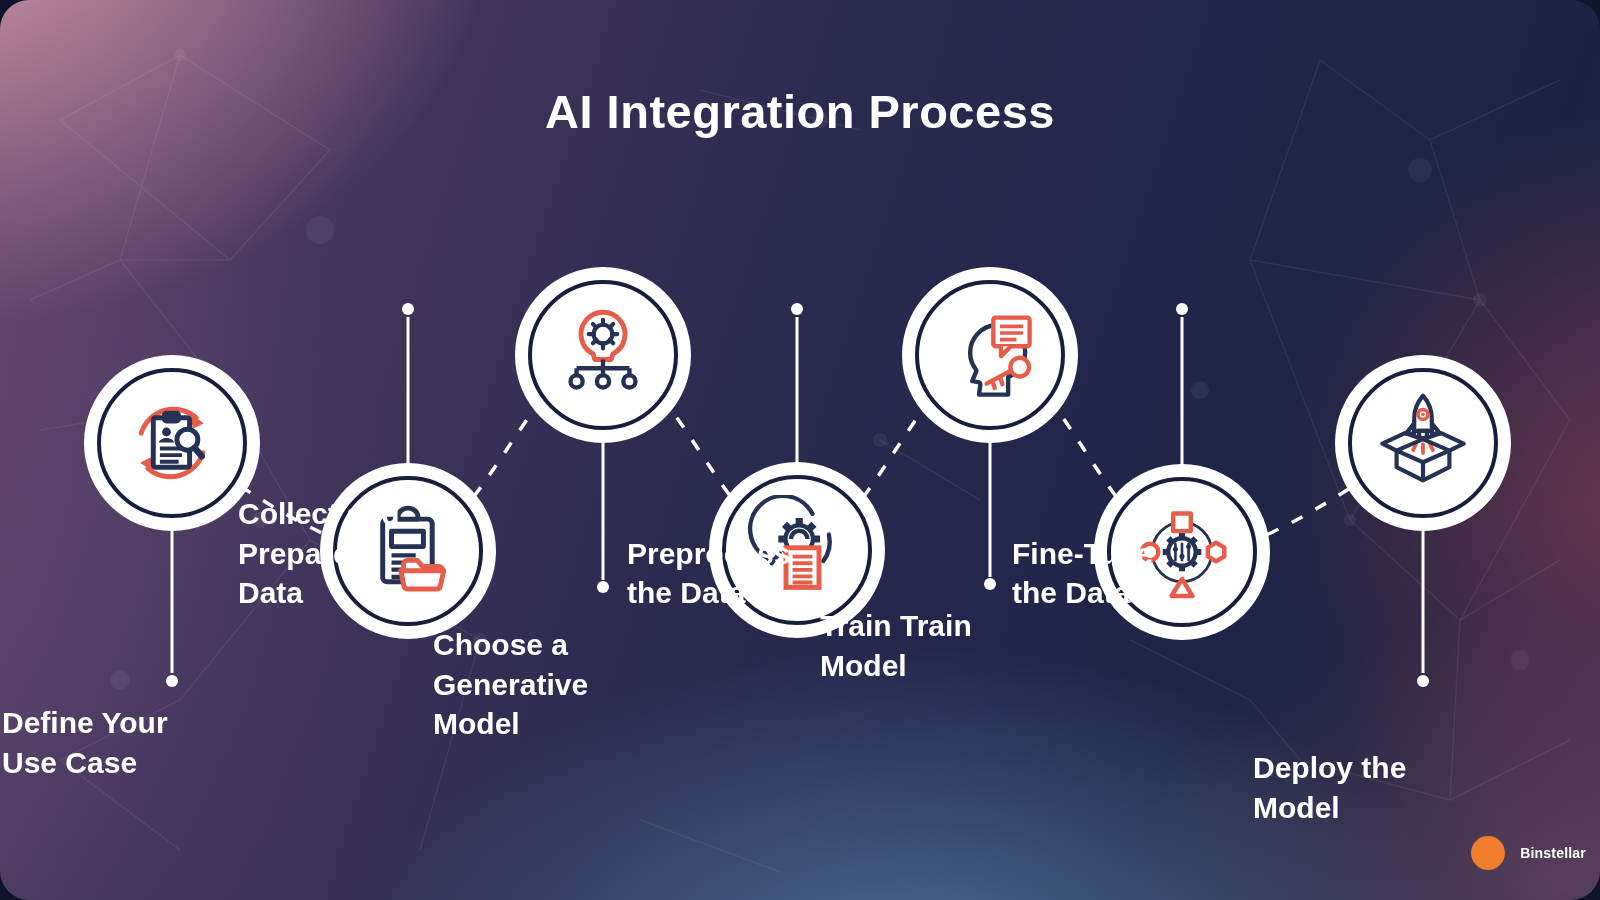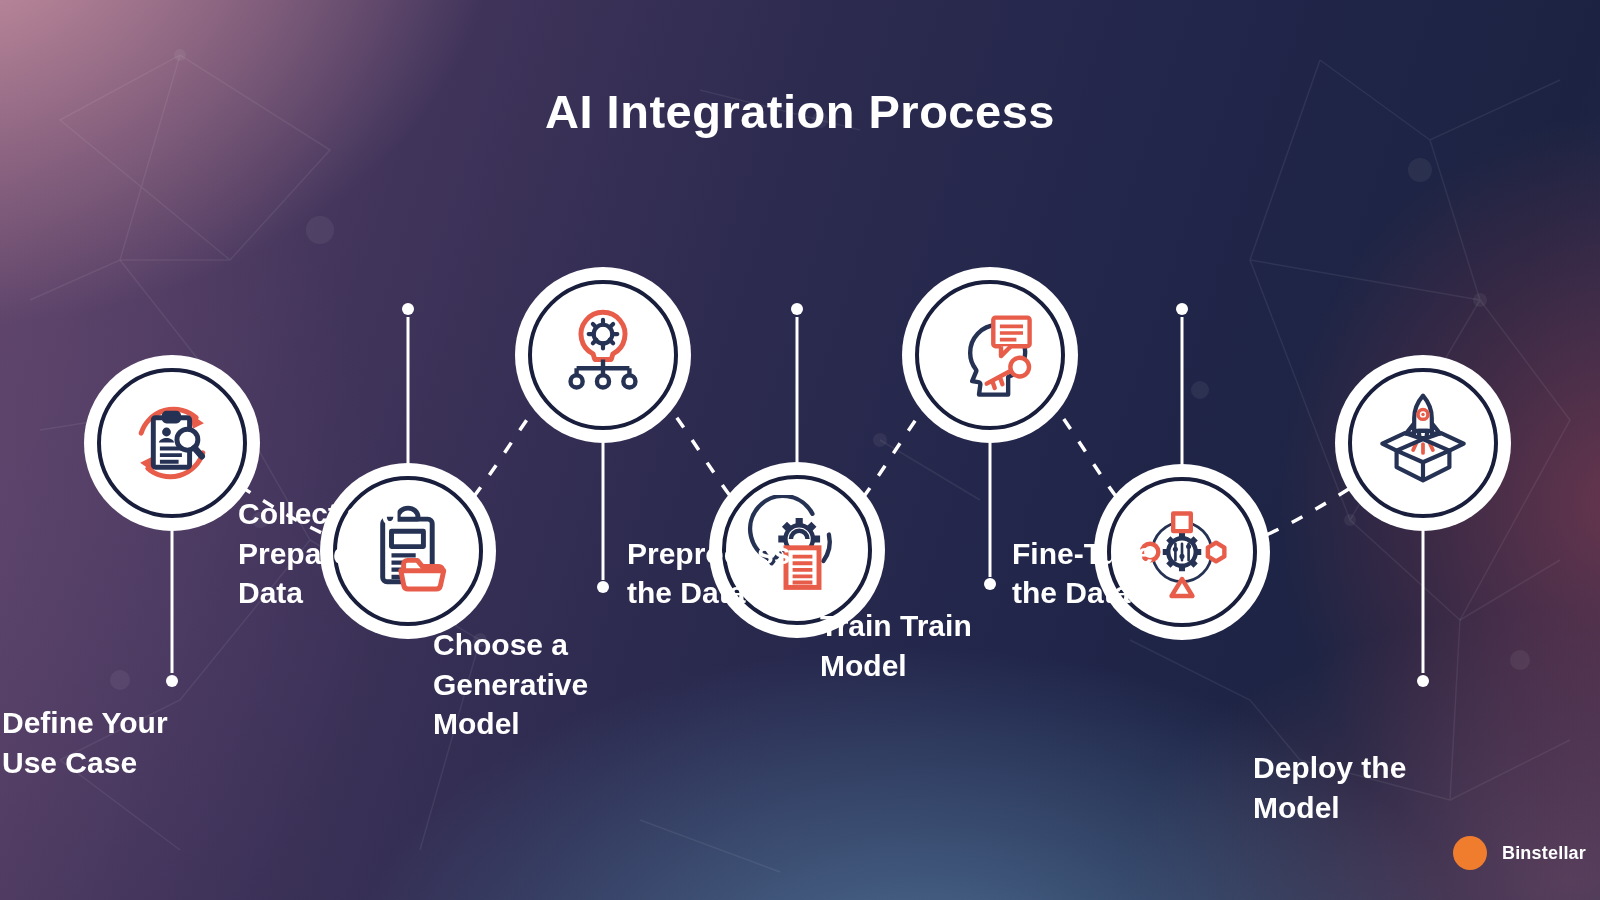--- a/index.html
+++ b/index.html
@@ -6,40 +6,41 @@
   .stage{
     position:relative;width:1600px;height:900px;overflow:hidden;
     font-family:"Liberation Sans",sans-serif;
     background:
       radial-gradient(ellipse 780px 580px at -4% -10%, rgba(213,155,168,0.95) 0%, rgba(178,128,150,0.55) 42%, rgba(120,90,120,0) 72%),
       radial-gradient(ellipse 620px 740px at -2% 58%, rgba(96,72,116,0.45), rgba(0,0,0,0) 68%),
       radial-gradient(ellipse 860px 520px at 57% 110%, rgba(88,128,164,0.80), rgba(0,0,0,0) 66%),
       radial-gradient(ellipse 470px 540px at 101% 56%, rgba(158,64,80,0.55), rgba(0,0,0,0) 72%),
       radial-gradient(ellipse 620px 380px at 98% 98%, rgba(152,88,110,0.45), rgba(0,0,0,0) 72%),
       linear-gradient(108deg,#67486b 0%,#43355c 22%,#2c2a4f 45%,#21264a 65%,#1c2342 85%,#222a4e 100%);
+    border-radius: 29px;
   }
   .title{
     position:absolute;top:84px;left:0;width:100%;text-align:center;
     color:#fff;font-size:47px;font-weight:700;letter-spacing:.5px;
   }
   .bg-svg,.link-svg{position:absolute;left:0;top:0;width:1600px;height:900px;}
   .circle{
     position:absolute;width:176px;height:176px;border-radius:50%;background:#fff;
     transform:translate(-50%,-50%);display:flex;align-items:center;justify-content:center;
   }
   .ring{position:absolute;inset:13px;border:4.5px solid #181e3c;border-radius:50%;}
   .icon-svg{width:110px;height:110px;position:relative;}
   .step-label{
     position:absolute;transform:translateX(-50%);width:340px;
     color:#fff;font-size:30px;font-weight:600;line-height:1.32;
     white-space:pre-line;
   }
   .logo{position:absolute;right:14px;bottom:28px;height:38px;display:flex;align-items:center;padding-left:15px;}
   .logo-badge{position:absolute;left:0;top:50%;transform:translateY(-50%);width:34px;height:34px;border-radius:50%;background:#f07c2e;}
-  .logo-text{position:relative;color:#fff;font-size:18px;font-weight:700;letter-spacing:.2px;margin-left:34px;}
+  .logo-text{position:relative;color:#fff;font-size:14px;font-weight:700;letter-spacing:.2px;margin-left:34px;}
 </style>
 </head>
 <body>
 
 <div class="stage">
 
   <svg class="bg-svg" viewBox="0 0 1600 900">
     <g stroke="rgba(255,255,255,0.07)" stroke-width="1.5" fill="none">
       <path d="M60 120 L180 55 L330 150 L230 260 Z M230 260 L330 150 M30 300 L120 260 L230 260 M120 260 L180 55"></path>
       <path d="M40 430 L230 400 L310 540 L180 700 L60 760 M230 400 L120 260 M310 540 L480 640 L420 850 M180 700 L310 540 M60 760 L180 850"></path>

